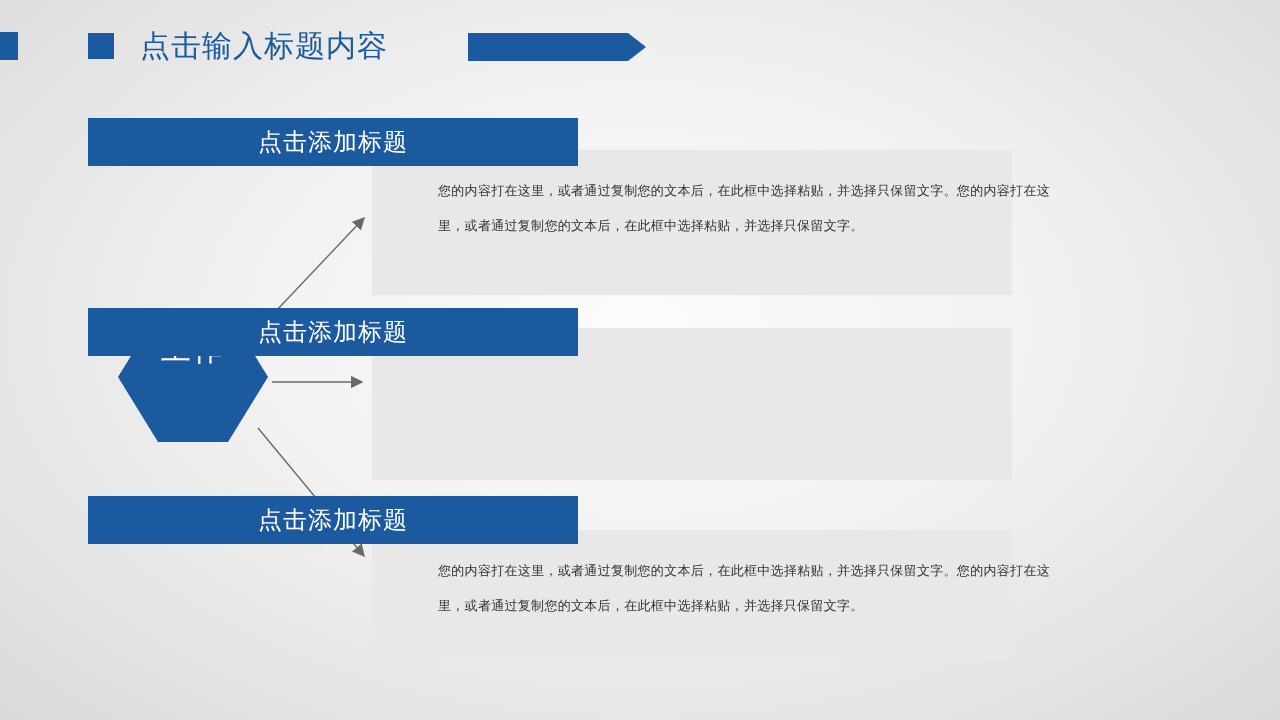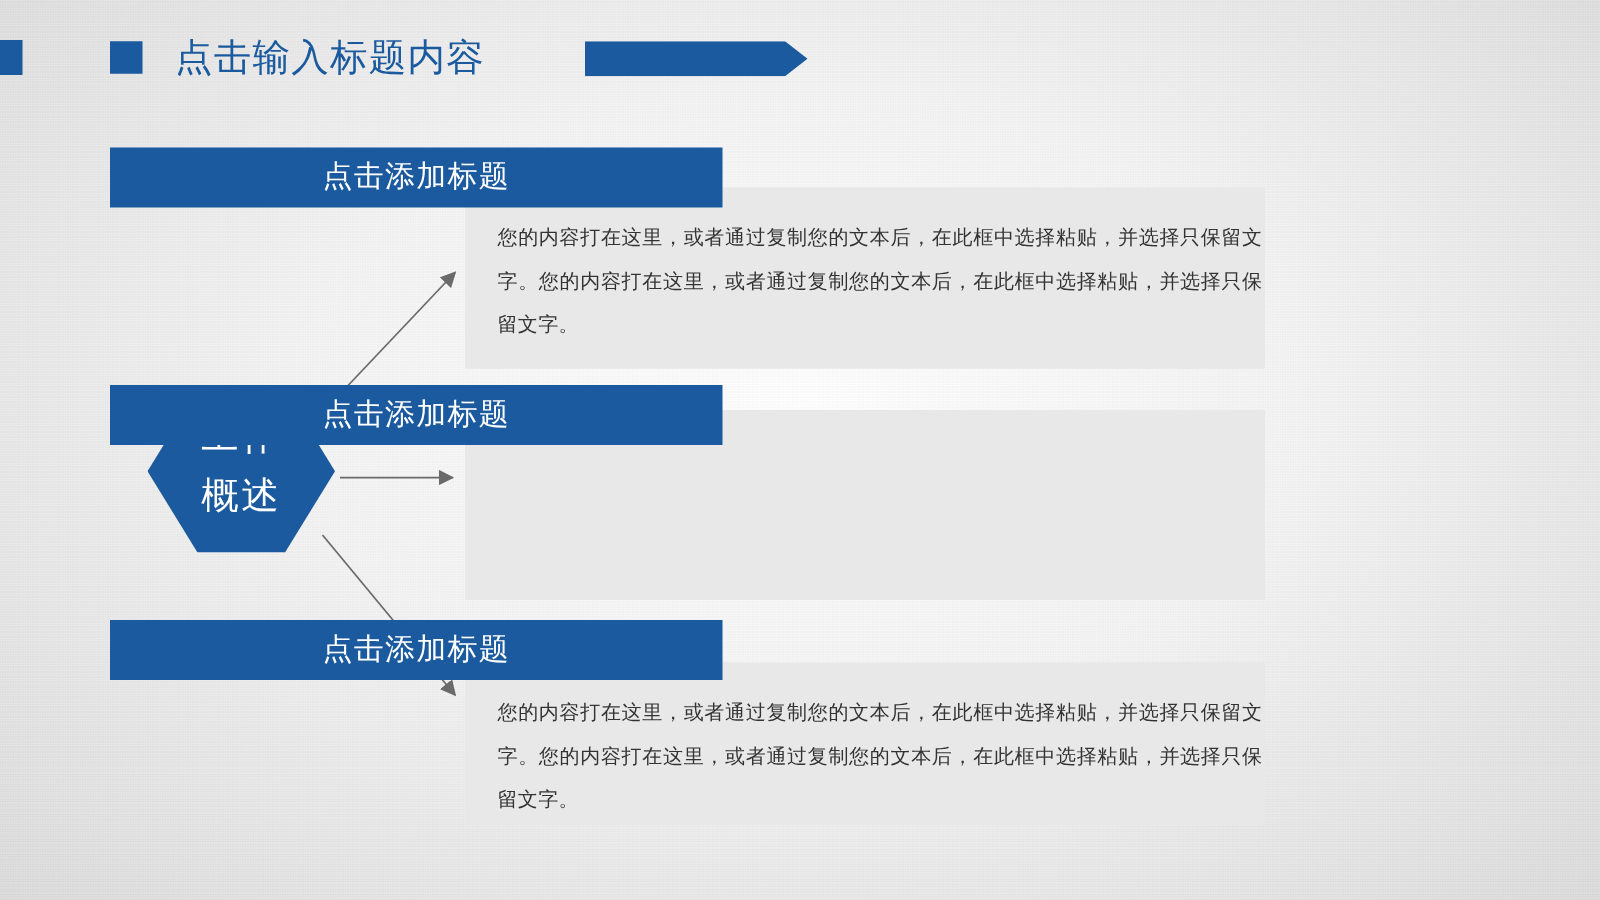--- a/index.html
+++ b/index.html
@@ -128,24 +128,25 @@
     box-sizing: border-box;
   }
   .title-1 { top: 118px; }
   .title-2 { top: 308px; }
   .title-3 { top: 496px; }
 
   .block-body {
     position: absolute;
     width: 612px;
     color: #333333;
-    font-size: 16px;
+    font-size: 13px;
     line-height: 35px;
     text-align: justify;
     letter-spacing: 0.3px;
+    margin-left: 40px;
   }
   .body-1 { left: 398px; top: 173px; }
   .body-3 { left: 398px; top: 553px; }
 </style>
 </head>
 <body>
 
 <div class="slide">
   <div class="noise"></div>
 
@@ -167,21 +168,20 @@
     <line x1="258" y1="330" x2="364" y2="218" stroke="#6a6a6a" stroke-width="1.4" marker-end="url(#arrowhead)"></line>
     <line x1="272" y1="382" x2="362" y2="382" stroke="#6a6a6a" stroke-width="1.4" marker-end="url(#arrowhead)"></line>
     <line x1="258" y1="428" x2="364" y2="556" stroke="#6a6a6a" stroke-width="1.4" marker-end="url(#arrowhead)"></line>
   </svg>
 
   <svg class="hex" viewBox="0 0 150 130" preserveAspectRatio="none">
     <polygon points="40,0 110,0 150,65 110,130 40,130 0,65" fill="#1b5a9e"></polygon>
   </svg>
   <div class="hex-label">
     <div>工作</div>
-    <div>概述</div>
   </div>
 
   <div class="block block-1"></div>
   <div class="block-title title-1">点击添加标题</div>
   <div class="block-body body-1">您的内容打在这里，或者通过复制您的文本后，在此框中选择粘贴，并选择只保留文字。您的内容打在这里，或者通过复制您的文本后，在此框中选择粘贴，并选择只保留文字。</div>
 
   <div class="block block-2"></div>
   <div class="block-title title-2">点击添加标题</div>
 
   <div class="block block-3"></div>

